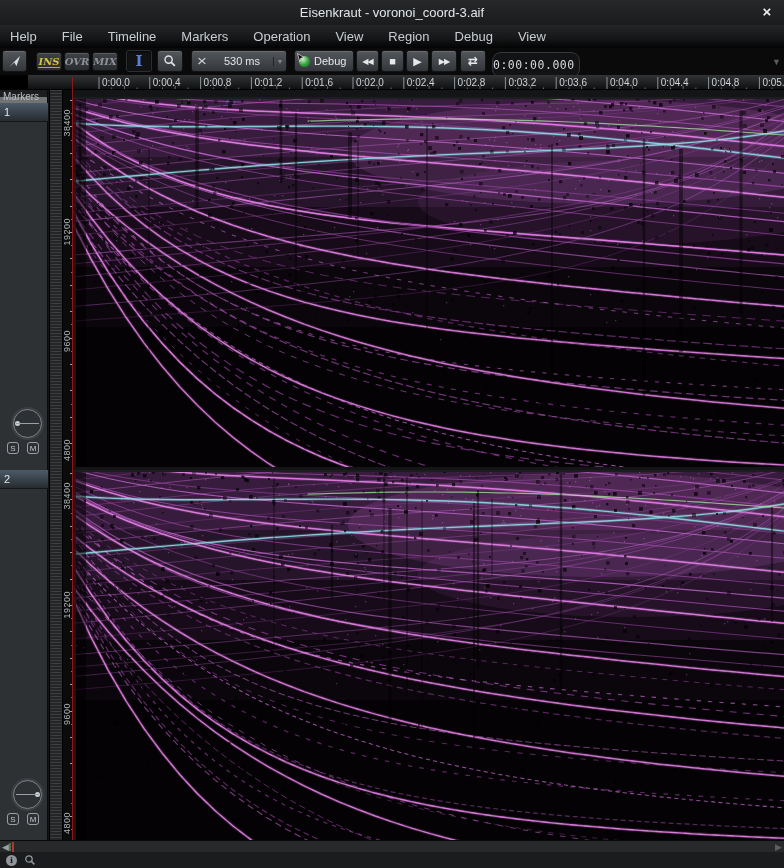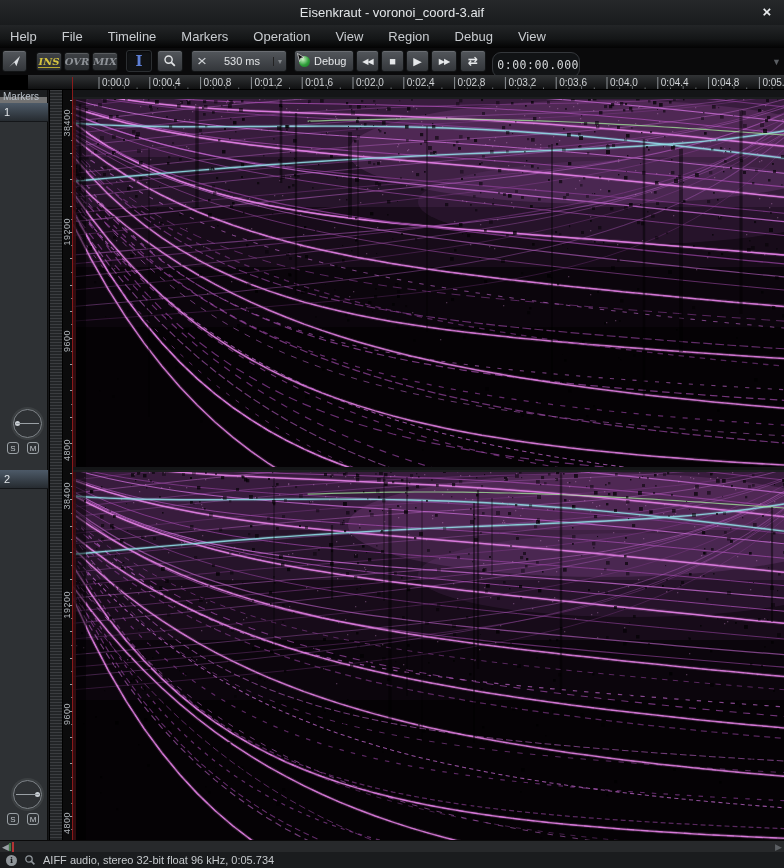--- a/index.html
+++ b/index.html
@@ -34,21 +34,21 @@
   #blend-label { font-size:11px; color:#e2e4e6;margin-left:12px; }
   #blend-caret { position:absolute; right:4px; font-size:8px; color:#84888c; border-left:1px solid #222;
     padding-left:4px; }
   #region-combo { left:294px; width:60px; padding-left:4px; justify-content:flex-start; }
   #region-orb { position:relative; width:11px; height:11px; border-radius:50%; margin-right:4px;
     background:radial-gradient(circle at 35% 30%, #c9f2c2, #2f9e3a 55%, #176b22); }
   #region-cursor { position:absolute; left:-2px; top:-3px; }
   #region-label { font-size:11px; color:#e6e8ea; }
   .transport { color:#e6e8ea; }
   #time-pill { position:absolute; left:492px; top:4px; width:88px; height:26px; background:#111315;
-    border:1px solid #34373b; border-radius:9px; display:flex; align-items:center; justify-content:flex-end; }
+    border:1px solid #34373b; border-radius:9px; display:flex; align-items:center; justify-content:flex-start; }
   #time-pill span { font-family:"DejaVu Sans Mono","Liberation Mono",monospace; font-size:11.5px;
     color:#d6d9db; letter-spacing:.5px; }
   #toolbar-overflow { position:absolute; right:3px; top:9px; font-size:9px; color:#5a5e62; }
   
   #ruler { position:absolute; left:0; top:75px; width:784px; height:15px;
     background:linear-gradient(#313335,#0d0e0f);margin-left:28px; }
   
   #main { position:absolute; left:0; top:90px; width:784px; height:750px; background:#141517; }
   #markers-panel { position:absolute; left:0; top:0; width:48px; height:750px; background:#2e3134;
     border-right:1px solid #0a0a0a; }
@@ -2091,14 +2091,13 @@
   <span id="pos-red"></span>
   <span class="caret" id="caret-right">▶</span>
 </div>
 
 <div id="statusbar">
   <span id="info-icon">i</span>
   <svg width="12" height="12" viewBox="0 0 12 12">
     <circle cx="5" cy="5" r="3.2" fill="none" stroke="#8f959a" stroke-width="1.3"></circle>
     <line x1="7.4" y1="7.4" x2="10.4" y2="10.4" stroke="#8f959a" stroke-width="1.5"></line>
   </svg>
-  <span id="status-text">AIFF audio, stereo 32-bit float 96 kHz, 0:05.734</span>
 </div>
 
 </body></html>

